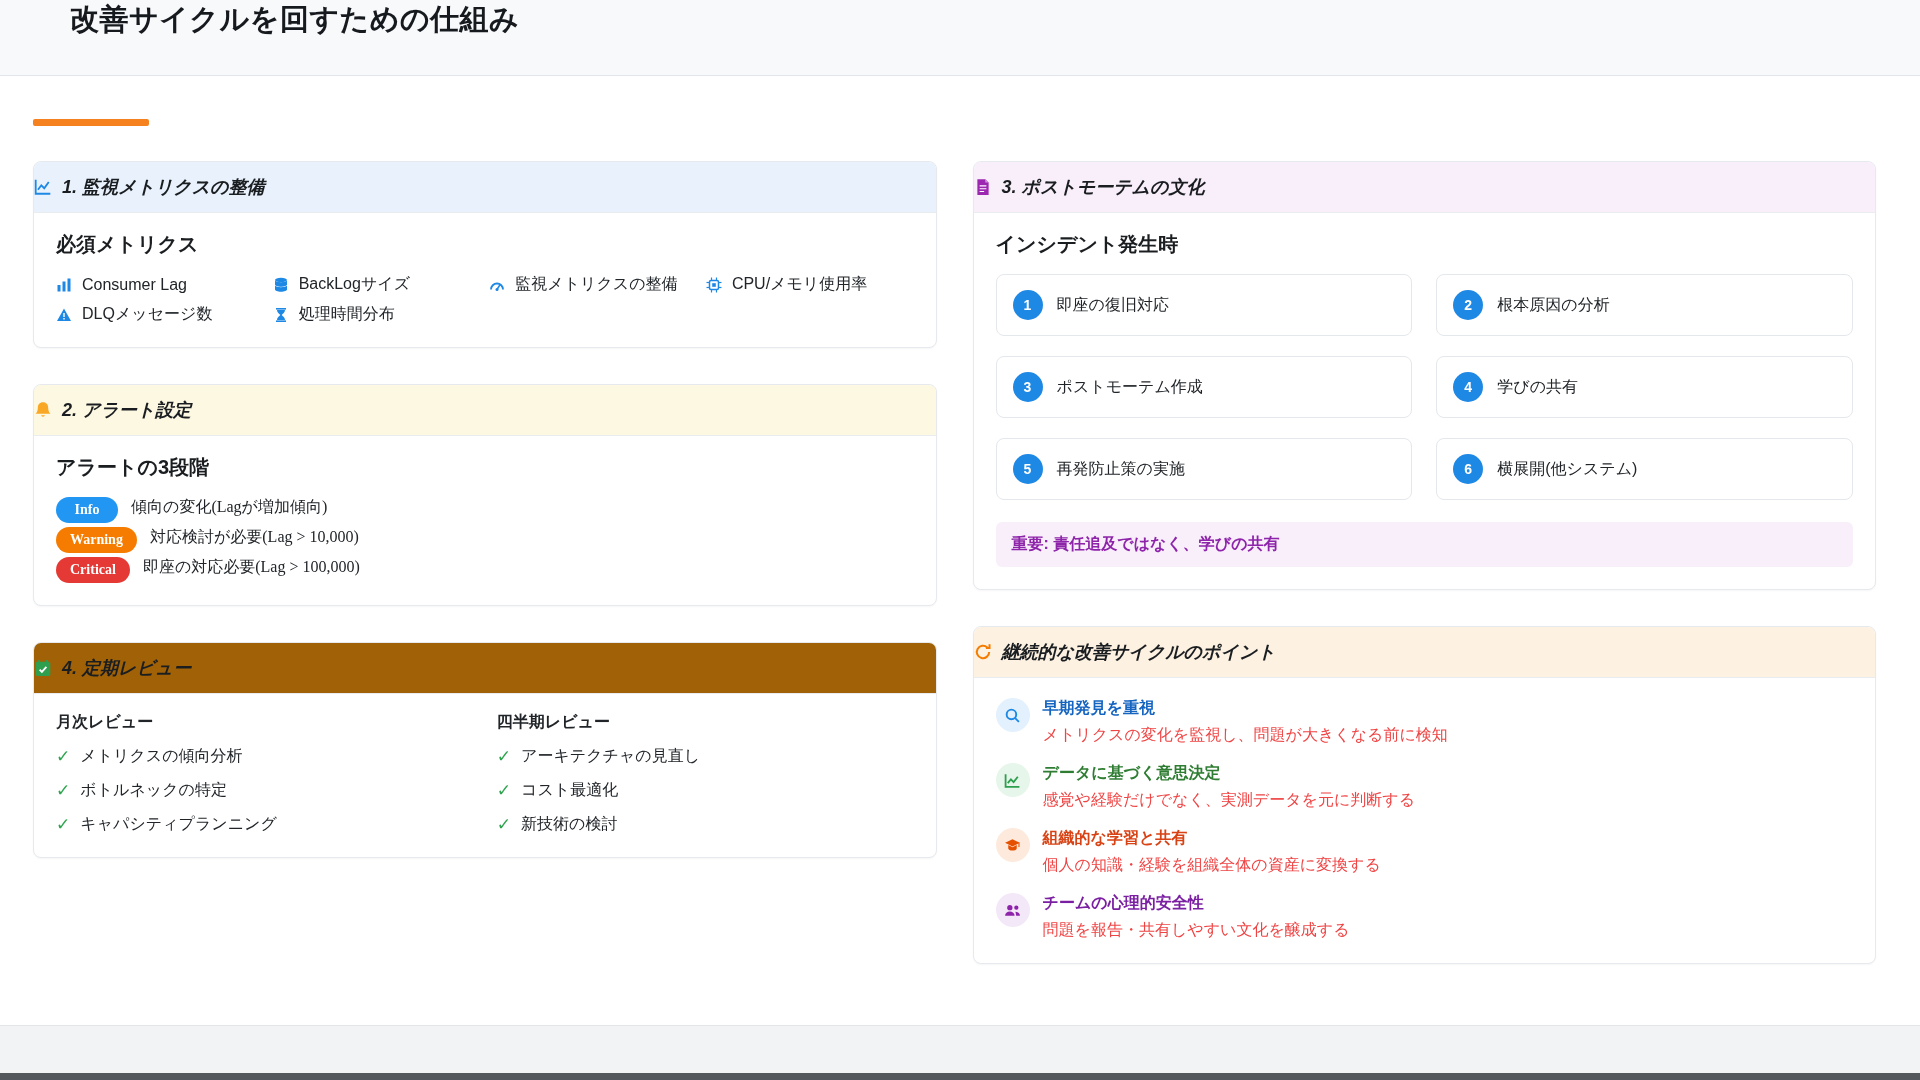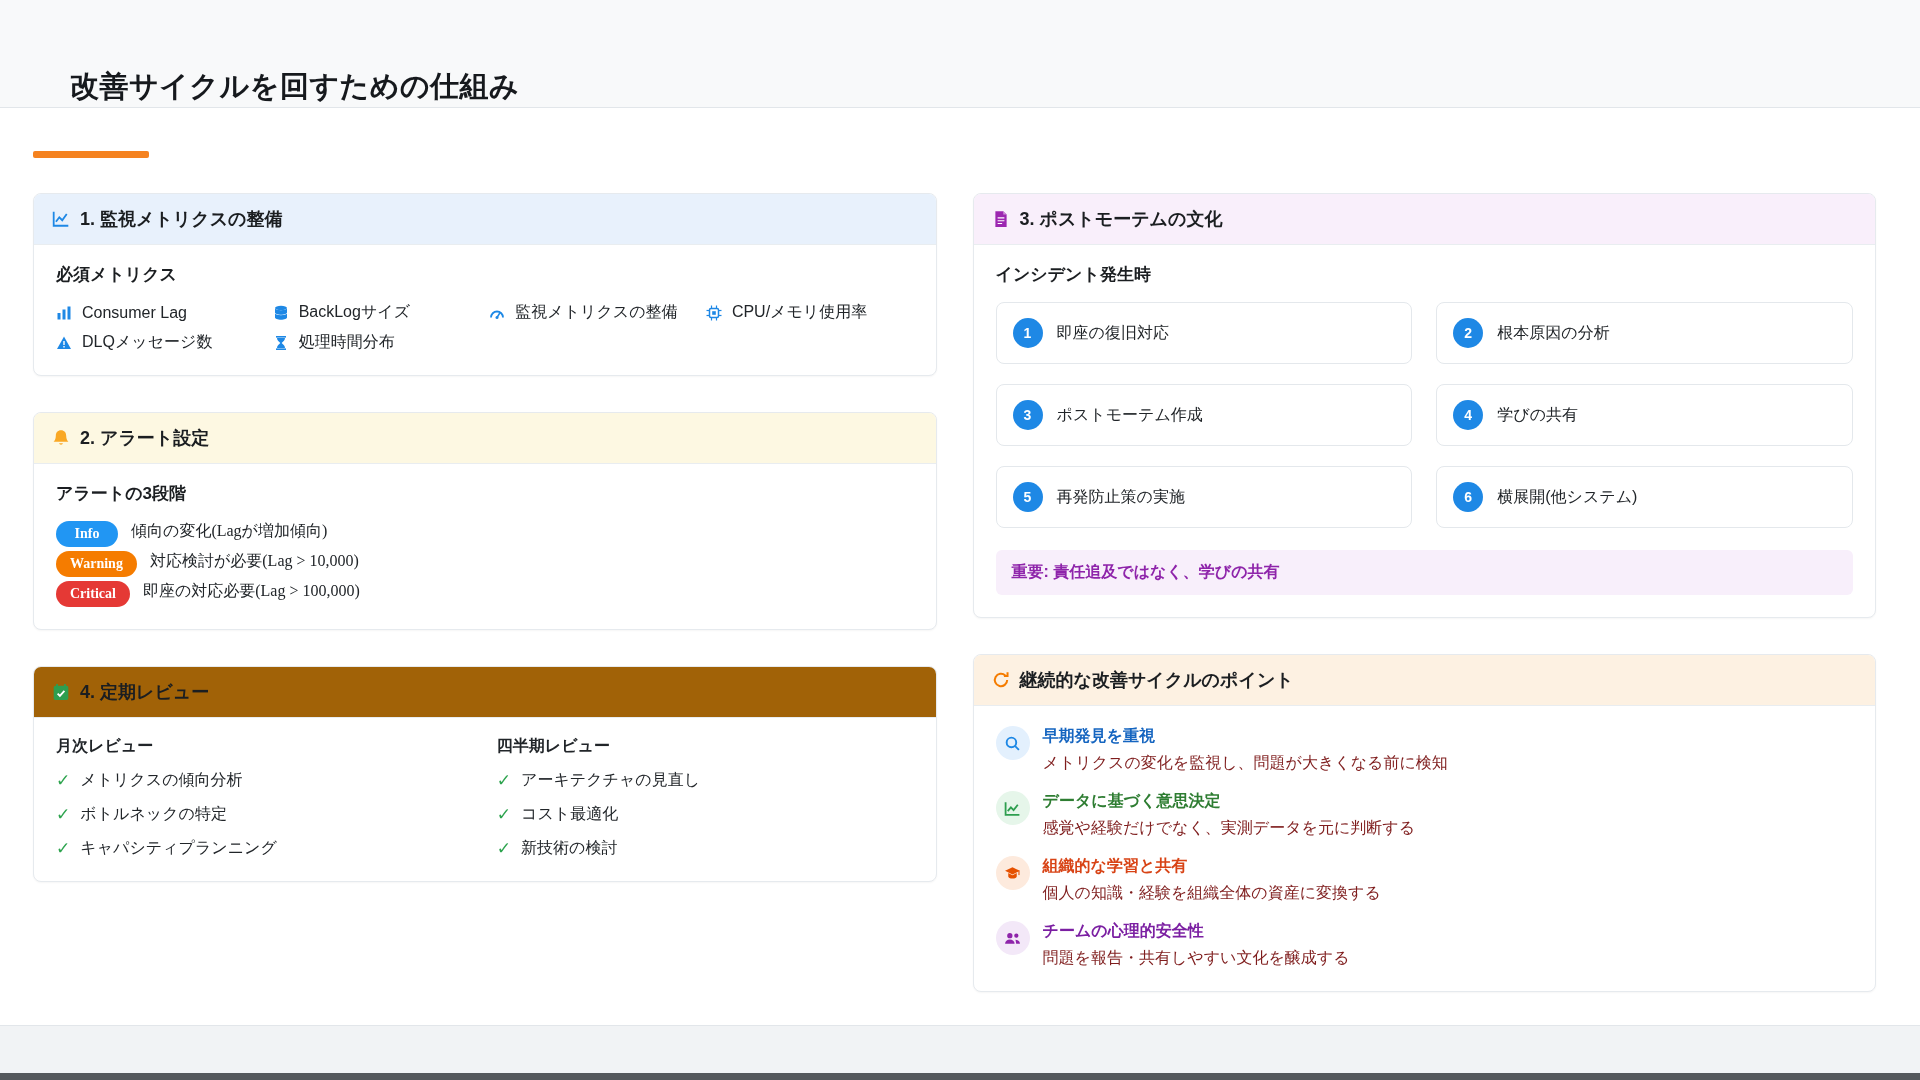--- a/index.html
+++ b/index.html
@@ -4,48 +4,48 @@
 <style>
   * { box-sizing: border-box; margin: 0; padding: 0; }
   html,body { width: 1920px; height: 1080px; }
   body {
     font-family: "Liberation Sans", "DejaVu Sans", sans-serif;
     background: #ffffff; color: #212529; overflow: hidden;
   }
   .page { width: 1920px; height: 1080px; display: flex; flex-direction: column; }
 
   .page-header {
-    height: 108px; background: #f8f9fa; border-bottom: 1px solid #e2e6ea;
-    display: flex; align-items: flex-end; padding-left: 70px; flex-shrink: 0;
+    height: 76px; background: #f8f9fa; border-bottom: 1px solid #e2e6ea;
+    display: flex; align-items: flex-start; padding-left: 70px; flex-shrink: 0;
   }
   .page-title { font-size: 29px; font-weight: bold; color: #16191d; letter-spacing: .5px; }
 
   .content { flex: 1; padding: 0 44px 0 33px; overflow: hidden; }
   .accent-bar { width: 116px; height: 7px; background: #f5821f; border-radius: 2px; margin: 43px 0 35px; }
 
   .columns { display: flex; gap: 36px; align-items: flex-start; }
   .col { flex: 1; display: flex; flex-direction: column; gap: 36px; min-width: 0; }
 
   .card {
     background: #fff; border: 1px solid #e6eaee; border-radius: 8px;
     overflow: hidden; box-shadow: 0 1px 2px rgba(0,0,0,.04);
   }
   .card-header {
-    display: flex; gap: 10px; padding: 13px 18px;
-    font-size: 18px; font-weight: bold; border-bottom: 1px solid #e9edf0; color: #1b1e21;
+    display: flex; gap: 10px; padding: 13px 0;
+    font-size: 18px; font-weight: bold; border-bottom: 1px solid #e9edf0; color: #1b1e21; font-style: italic;
   }
   .card-header.blue   { background: #e8f1fc; }
   .card-header.yellow { background: #fdf8e2; }
   .card-header.green  { background: #a16207; }
   .card-header.purple { background: #f9effb; }
   .card-header.orange { background: #fdf1e2; }
   .hicon { display: flex; align-items: center; }
   .card-body { padding: 18px 22px 22px; }
 
-  .subhead { font-size: 17px; font-weight: bold; margin-bottom: 16px; color: #1b1e21; }
+  .subhead { font-size: 20px; font-weight: bold; margin-bottom: 16px; color: #1b1e21; }
 
   .metric-grid { display: grid; grid-template-columns: 1fr 1fr 1fr 1fr; row-gap: 15px; column-gap: 20px; gap: 9px; }
   .metric { display: flex; align-items: center; gap: 10px; font-size: 16px; }
   .micon { display: flex; align-items: center; }
 
   .alert-row { display: flex; align-items: flex-start; gap: 13px; margin-top: 4px; font-size: 16px; font-family: Liberation Serif, serif; }
   .badge {
     display: inline-block; min-width: 62px; text-align: center; padding: 5px 14px;
     border-radius: 15px; color: #fff; font-size: 14px; font-weight: bold;
   }
@@ -81,21 +81,21 @@
   }
   .point-icon.blue      { background: #e3f0fd; }
   .point-icon.green     { background: #e6f6ea; }
   .point-icon.purple    { background: #f3e8f8; }
   .point-icon.orangered { background: #fdeadd; }
   .point-title { font-size: 16px; font-weight: bold; margin-bottom: 6px; }
   .point-title.blue      { color: #1565c0; }
   .point-title.green     { color: #2e7d32; }
   .point-title.purple    { color: #7b1fa2; }
   .point-title.orangered { color: #d84315; }
-  .point-desc { font-size: 16px; color: #7f1d1d; }
+  .point-desc { font-size: 16px; color: #ef4444; }
 
   .page-footer { height: 48px; background: #f1f3f5; border-top: 1px solid #e2e6ea; flex-shrink: 0; }
   .footer-edge { height: 7px; background: #54585c; }
 </style>
 </head>
 <body>
 
 <div class="page">
 
   <header class="page-header">

